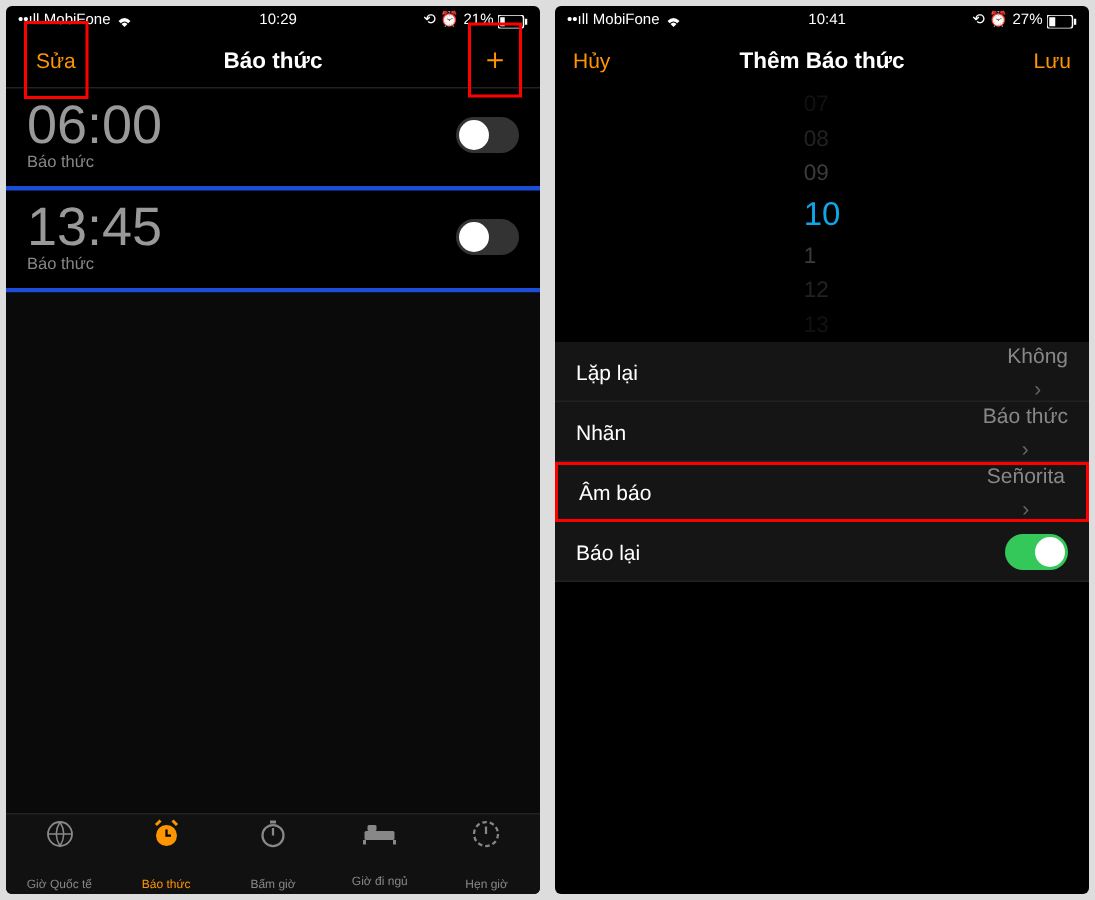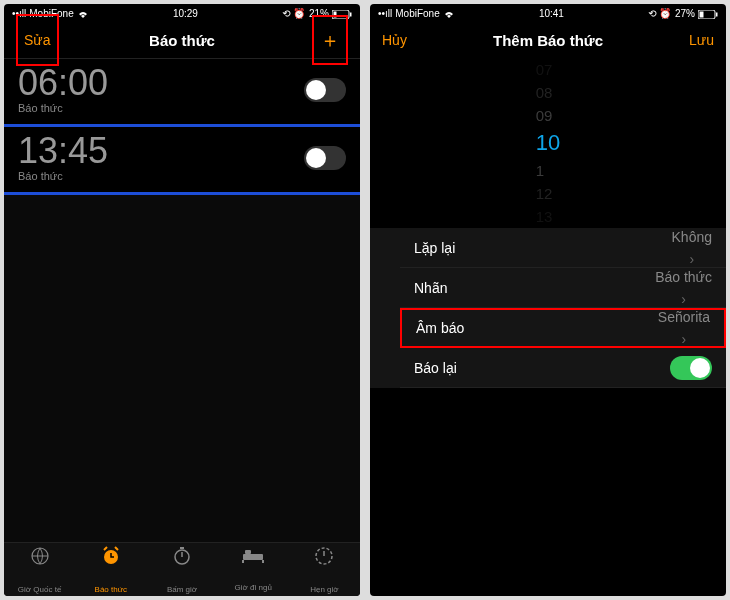--- a/index.html
+++ b/index.html
@@ -19,21 +19,21 @@
   .switch.on { background: #34c759; }
   .knob { width: 20px; height: 20px; border-radius: 50%; background: #fff; position: absolute; top: 2px; left: 2px; }
   .switch.on .knob { left: 20px; }
   .tab-bar { height: 54px; background: #111; display: flex; border-top: 1px solid #222; }
   .tab { flex: 1; display: flex; flex-direction: column; align-items: center; justify-content: center; gap: 19px; color: #888; font-size: 8px; }
   .tab.active { color: #ff9500; }
   .picker { height: 170px; display: flex; justify-content: center; align-items: center; gap: 24px; position: relative; }
   .picker-col { display: flex; flex-direction: column; align-items: flex-start; gap: 6px; font-size: 15px; color: #555; }
   .picker-col .sel { font-size: 22px; color: #0ea5e9; }
   .list { background: #151515; }
-  .list-row { height: 40px; display: flex; align-items: center; justify-content: space-between; padding: 0 14px; border-bottom: 1px solid #222; font-size: 14px; margin-left: 30px; }
+  .list-row { height: 40px; display: flex; align-items: center; justify-content: space-between; padding: 0 14px; border-bottom: 1px solid #222; font-size: 14px; }
   .list-row .key { color: #fff; }
   .list-row .val { color: #888; display: flex; align-items: center; gap: 6px; flex-direction: column; }
   .chev { color: #666; }
   .redframe { border: 2px solid #ff0000; gap: 48px; }
   svg { display: block; }
 </style>
 </head>
 <body>
 
 <div class="phone">

